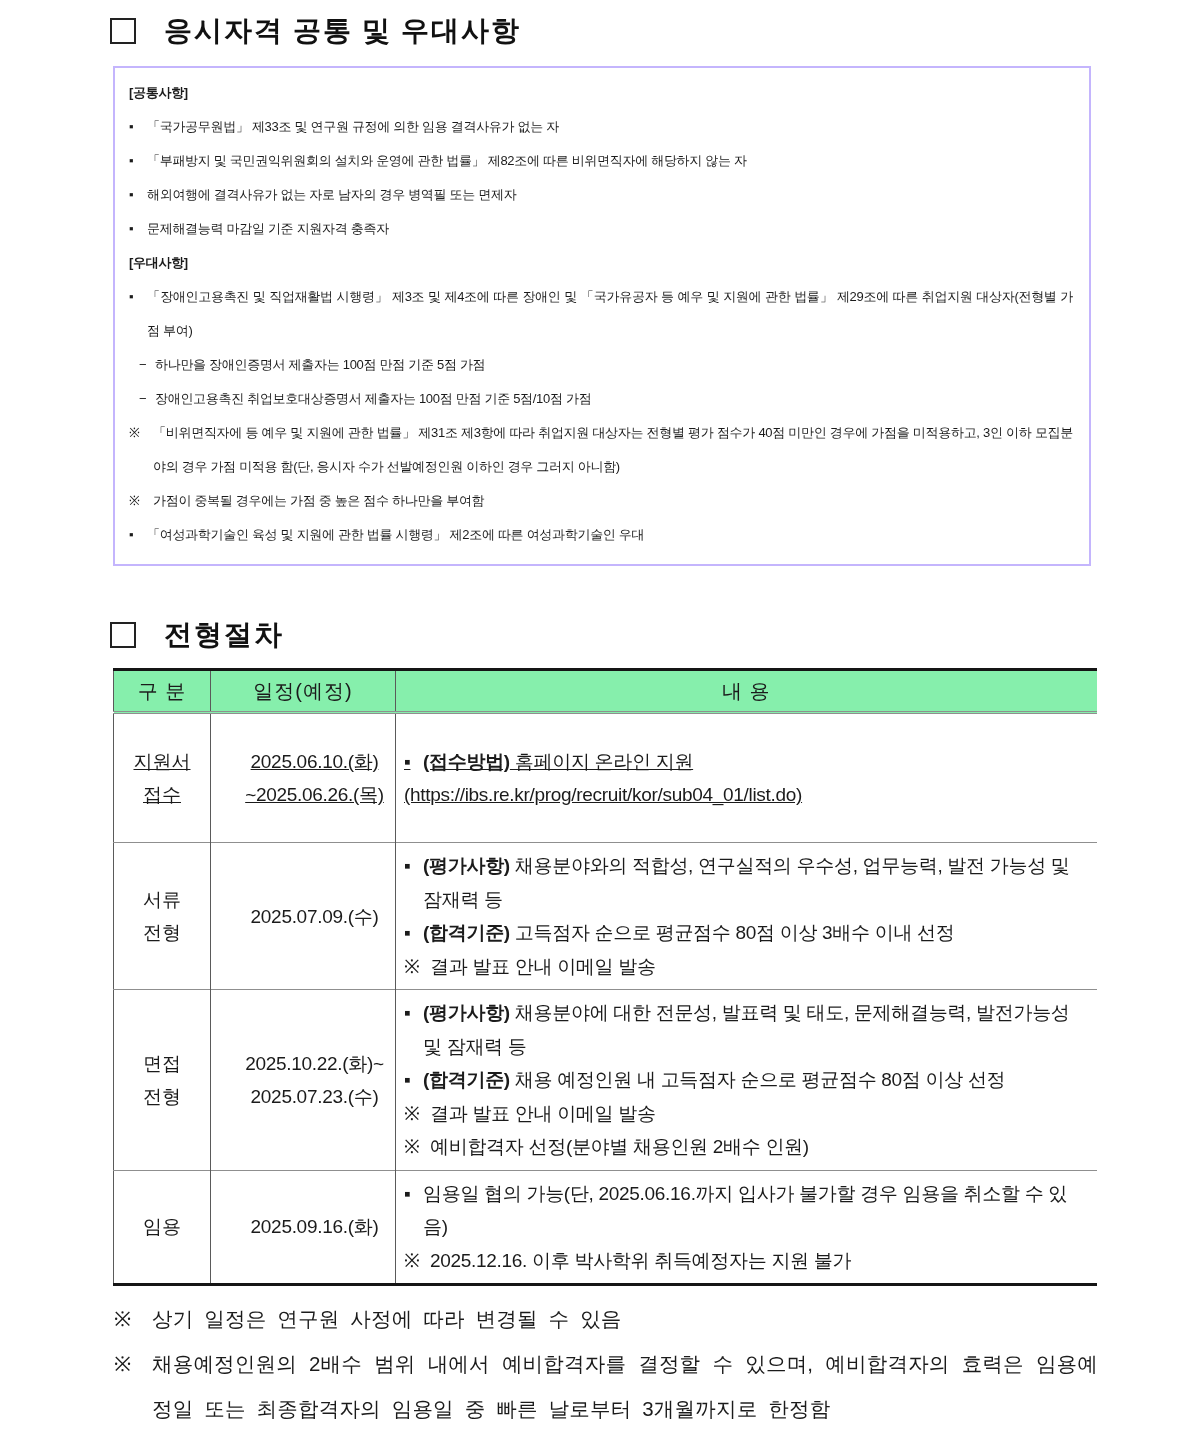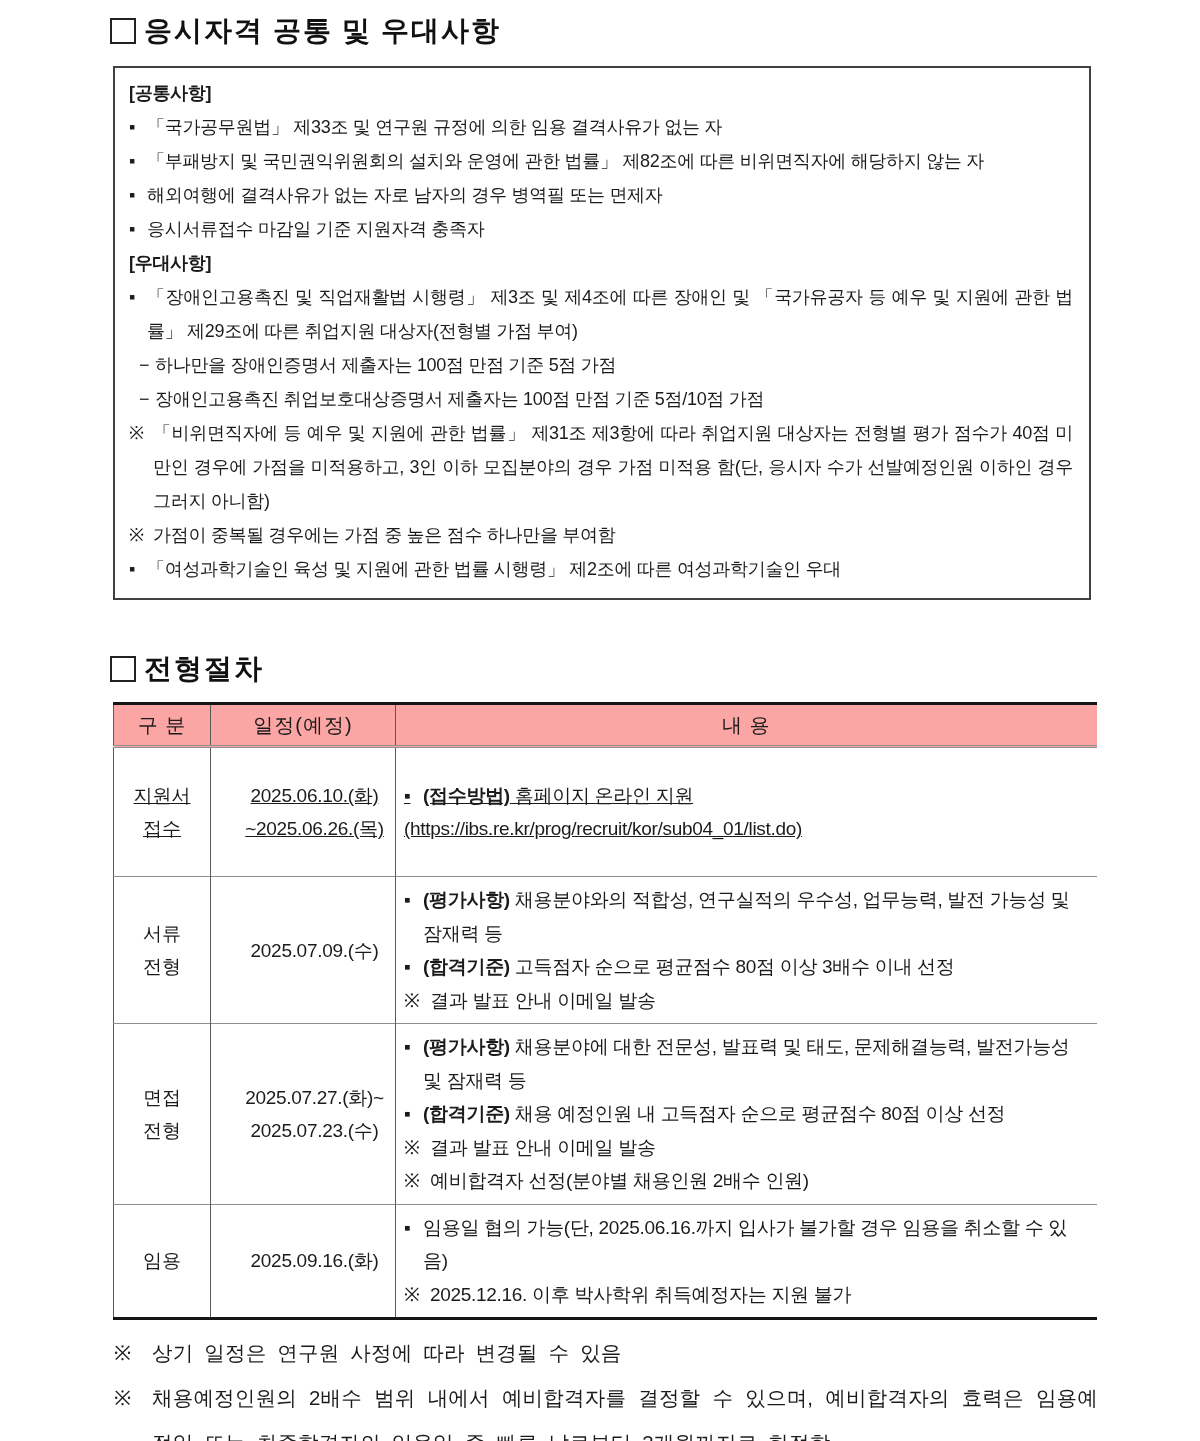--- a/index.html
+++ b/index.html
@@ -8,44 +8,44 @@
     background:#ffffff;
     color:#1b1b1b;
     font-family:"Liberation Sans", sans-serif;
     overflow:hidden;
   }
   .sheet { padding-top:6px; }
 
   
   .sec-title {
     margin:0 0 0 110px;
-    display:flex; align-items:center; gap:8px;
+    display:flex; align-items:center; gap:28px;
     font-family:"Liberation Serif", serif;
     font-weight:bold;
     font-size:28px;
     letter-spacing:2px;
     color:#111;
   }
   .sec-title .sq {
     width:22px; height:22px;
     border:2.5px solid #222;
     display:inline-block;
     flex:0 0 auto;
   }
   .t1 { margin-top:6px; }
   .t2 { margin-top:50px; }
 
   
   .qual-box {
     box-sizing:border-box;
     margin:16px 0 0 113px;
     width:978px;
-    border:2px solid #404040;
+    border:2px solid #c4b5fd;
     padding:8px 16px 12px 14px;
-    font-size:18px;
+    font-size:13px;
     line-height:34px;
     letter-spacing:-0.3px;
   }
   .bx-line { display:flex; }
   .bx-line .mk { flex:0 0 18px; color:#1b1b1b; }
   .bx-line .bd { flex:1; text-align:justify; }
   .bx-line.head { font-weight:bold; }
   .bx-line.dash .mk { flex-basis:16px; margin-left:10px; }
   .bx-line.ref  .mk { flex-basis:24px; }
   .bx-line.gap  { }
@@ -58,21 +58,21 @@
     table-layout:fixed;
     font-size:19px;
     border-top:3px solid #151515;
     border-bottom:3px solid #151515;
     border-left:1px solid #5a5a5a;
   }
   .process-table col.c1 { width:97px; }
   .process-table col.c2 { width:185px; }
   .process-table col.c3 { width:701px; }
   .process-table th {
-    background:#fca5a5;
+    background:#86efac;
     font-weight:normal;
     height:38px;
     font-size:20px;
     letter-spacing:1px;
     border-bottom:3px double #8f8f8f;
   }
   .process-table th + th,
   .process-table td + td { border-left:1px solid #5a5a5a; }
   .process-table tbody tr + tr td { border-top:1px solid #8f8f8f; }
   .process-table tbody tr:nth-child(1) { height:130px;text-decoration:underline; }
@@ -121,21 +121,21 @@
       <div class="bx-line bullet">
         <span class="mk">▪</span>
         <span class="bd">「부패방지 및 국민권익위원회의 설치와 운영에 관한 법률」 제82조에 따른 비위면직자에 해당하지 않는 자</span>
       </div>
       <div class="bx-line bullet">
         <span class="mk">▪</span>
         <span class="bd">해외여행에 결격사유가 없는 자로 남자의 경우 병역필 또는 면제자</span>
       </div>
       <div class="bx-line bullet">
         <span class="mk">▪</span>
-        <span class="bd">응시서류접수 마감일 기준 지원자격 충족자</span>
+        <span class="bd">문제해결능력 마감일 기준 지원자격 충족자</span>
       </div>
       <div class="bx-line head gap">
         <span class="bd">[우대사항]</span>
       </div>
       <div class="bx-line bullet">
         <span class="mk">▪</span>
         <span class="bd">「장애인고용촉진 및 직업재활법 시행령」 제3조 및 제4조에 따른 장애인 및 「국가유공자 등 예우 및 지원에 관한 법률」 제29조에 따른 취업지원 대상자(전형별 가점 부여)</span>
       </div>
       <div class="bx-line dash">
         <span class="mk">−</span>
@@ -219,21 +219,21 @@
               <span class="bd">결과 발표 안내 이메일 발송</span>
             </div>
           </td>
         </tr>
         <tr>
           <td class="cat">
             <div>면접</div>
             <div>전형</div>
           </td>
           <td class="sch">
-            <div>2025.07.27.(화)~</div>
+            <div>2025.10.22.(화)~</div>
             <div>2025.07.23.(수)</div>
           </td>
           <td class="cnt">
             <div class="c-line">
               <span class="mk">▪</span>
               <span class="bd"><b>(평가사항)</b> 채용분야에 대한 전문성, 발표력 및 태도, 문제해결능력, 발전가능성 및 잠재력 등</span>
             </div>
             <div class="c-line">
               <span class="mk">▪</span>
               <span class="bd"><b>(합격기준)</b> 채용 예정인원 내 고득점자 순으로 평균점수 80점 이상 선정</span>

